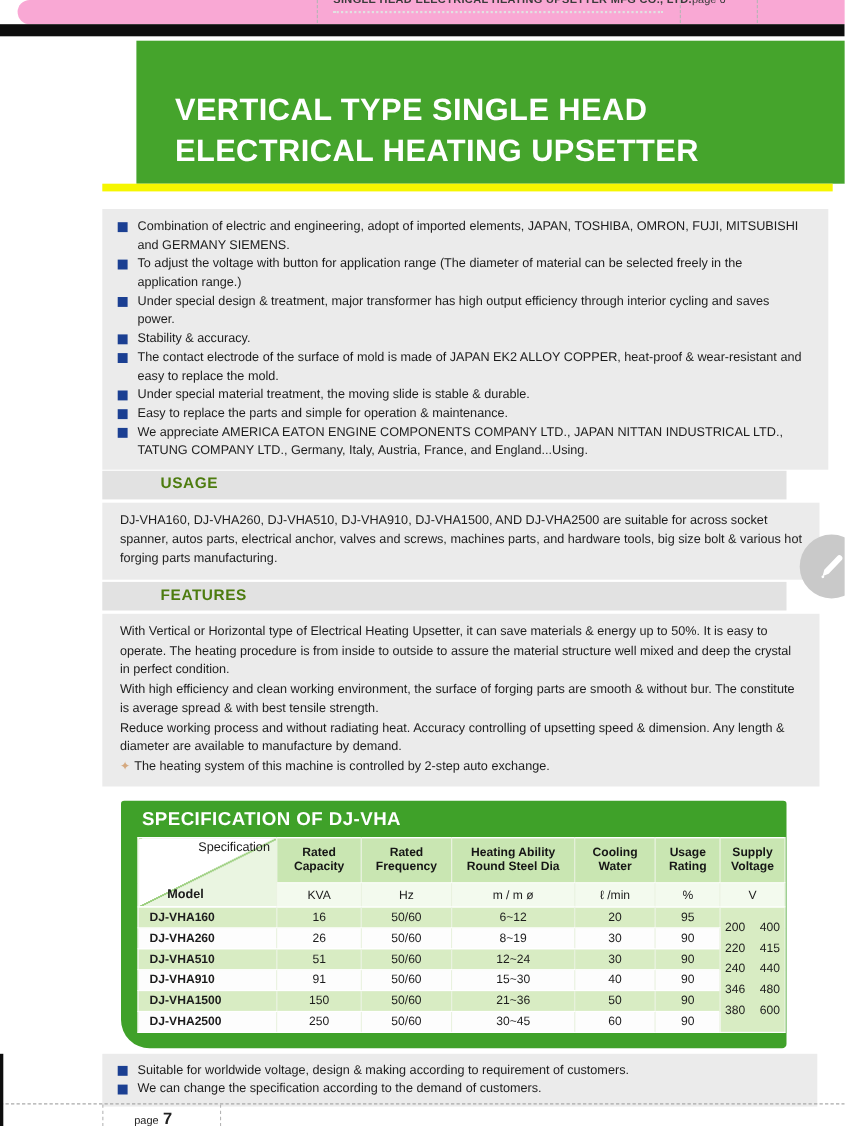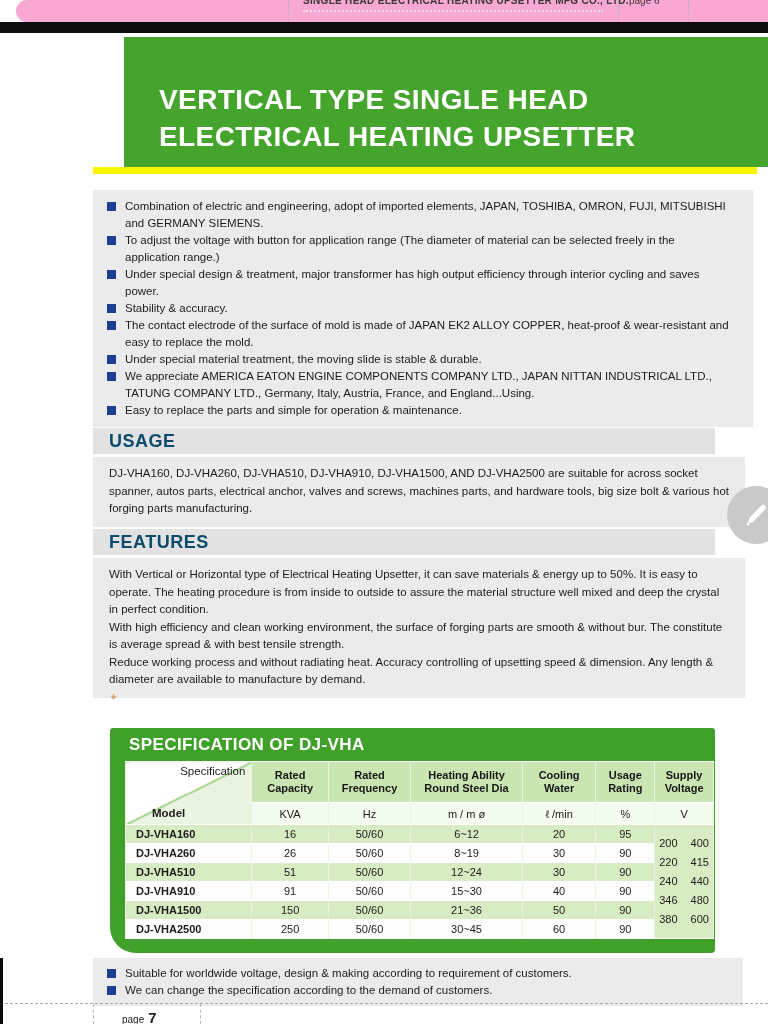--- a/index.html
+++ b/index.html
@@ -19,21 +19,21 @@
   .banner .t{padding:44px 0 0 35px;font-size:28px;line-height:37px;font-weight:900;color:#ffffff;letter-spacing:.4px;}
   .yellowbar{position:absolute;left:93px;top:167px;width:664px;height:7px;background:#f6f600;}
 
   
   .graybox{position:absolute;left:93px;width:622px;background:#ebebeb;}
   .bullets{padding:8px 24px 8px 14px;}
   .b-item{position:relative;padding-left:18px;font-size:11.5px;line-height:17px;margin:0;}
   .b-item .sq{position:absolute;left:0;top:4px;width:9px;height:9px;background:#1b3f92;}
 
   .sec-head{position:absolute;left:93px;width:622px;height:26px;background:#e2e2e2;}
-  .sec-head span{display:inline-block;padding:3px 0 0 16px;font-size:18px;font-weight:bold;color:#0c4a6e;letter-spacing:.5px;}
+  .sec-head span{display:inline-block;padding:3px 0 0 16px;font-size:14px;font-weight:bold;color:#4d7c0f;letter-spacing:.5px;margin-left:37px;}
   .sec-body{padding:8px 14px 9px 16px;font-size:11.5px;line-height:17.5px;}
   .sec-body p{margin:0;}
   .note-line{position:relative;padding-left:13px;}
   .note-line .star{position:absolute;left:0;top:0;color:#d5a97f;font-size:11px;}
 
   
   .pencil-btn{position:absolute;left:727px;top:486px;width:58px;height:58px;border-radius:50%;
               background:#c9c9c9;border:none;cursor:pointer;}
   .pencil-btn svg{position:absolute;left:12px;top:12px;}
 
@@ -90,39 +90,39 @@
   </div>
   <div class="yellowbar"></div>
 
   <div class="graybox bullets" style="top:190px;">
     <div class="b-item"><span class="sq"></span><span>Combination of electric and engineering, adopt of imported elements, JAPAN, TOSHIBA, OMRON, FUJI, MITSUBISHI and GERMANY SIEMENS.</span></div>
     <div class="b-item"><span class="sq"></span><span>To adjust the voltage with button for application range (The diameter of material can be selected freely in the application range.)</span></div>
     <div class="b-item"><span class="sq"></span><span>Under special design &amp; treatment, major transformer has high output efficiency through interior cycling and saves power.</span></div>
     <div class="b-item"><span class="sq"></span><span>Stability &amp; accuracy.</span></div>
     <div class="b-item"><span class="sq"></span><span>The contact electrode of the surface of mold is made of JAPAN EK2 ALLOY COPPER, heat-proof &amp; wear-resistant and easy to replace the mold.</span></div>
     <div class="b-item"><span class="sq"></span><span>Under special material treatment, the moving slide is stable &amp; durable.</span></div>
+    <div class="b-item"><span class="sq"></span><span>Easy to replace the parts and simple for operation &amp; maintenance.</span></div>
     <div class="b-item"><span class="sq"></span><span>We appreciate AMERICA EATON ENGINE COMPONENTS COMPANY LTD., JAPAN NITTAN INDUSTRICAL LTD., TATUNG COMPANY LTD., Germany, Italy, Austria, France, and England...Using.</span></div>
-    <div class="b-item"><span class="sq"></span><span>Easy to replace the parts and simple for operation &amp; maintenance.</span></div>
   </div>
 
   <div class="sec-head" style="top:428px;">
     <span>USAGE</span>
   </div>
   <div class="graybox sec-body" style="top:457px;">
     <p>DJ-VHA160, DJ-VHA260, DJ-VHA510, DJ-VHA910, DJ-VHA1500, AND DJ-VHA2500 are suitable for across socket spanner, autos parts, electrical anchor, valves and screws, machines parts, and hardware tools, big size bolt &amp; various hot forging parts manufacturing.</p>
   </div>
 
   <div class="sec-head" style="top:529px;">
     <span>FEATURES</span>
   </div>
   <div class="graybox sec-body" style="top:558px;">
     <p>With Vertical or Horizontal type of Electrical Heating Upsetter, it can save materials &amp; energy up to 50%. It is easy to operate. The heating procedure is from inside to outside to assure the material structure well mixed and deep the crystal in perfect condition.</p>
     <p>With high efficiency and clean working environment, the surface of forging parts are smooth &amp; without bur. The constitute is average spread &amp; with best tensile strength.</p>
     <p>Reduce working process and without radiating heat. Accuracy controlling of upsetting speed &amp; dimension. Any length &amp; diameter are available to manufacture by demand.</p>
-    <p class="note-line"><span class="star">✦</span></p>
+    <p class="note-line"><span class="star">✦</span><span>The heating system of this machine is controlled by 2-step auto exchange.</span></p>
   </div>
 
   <button class="pencil-btn">
     <span>
       <svg width="34" height="34" viewBox="0 0 24 24">
         <path d="M6.2 18.2l1.1-4.1 8.3-8.7a1.9 1.9 0 0 1 2.8 2.6l-8.3 8.7-3.9 1.5z" fill="#ffffff"></path>
         <circle cx="6.4" cy="18.6" r="0.9" fill="#ffffff"></circle>
       </svg>
     </span>
   </button>

